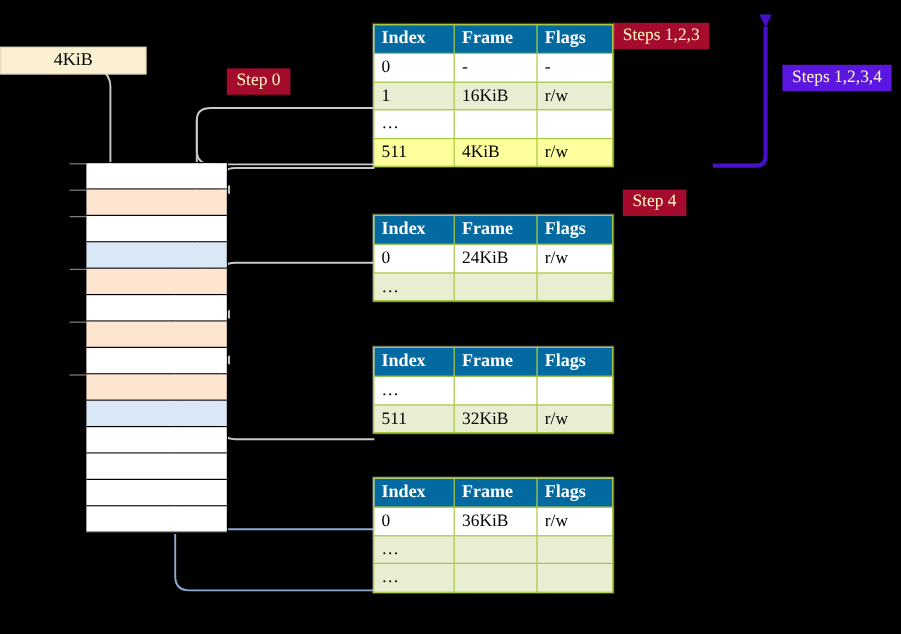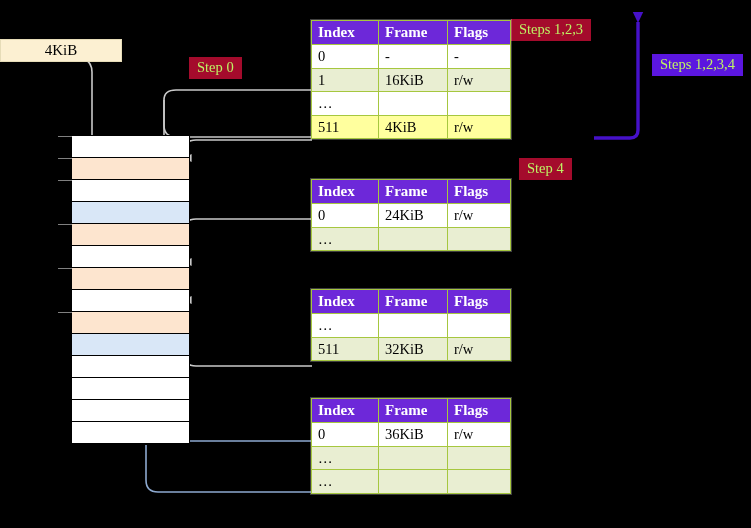--- a/index.html
+++ b/index.html
@@ -18,33 +18,33 @@
   .tick{position:absolute;left:-14px;width:14px;height:0;border-top:1px solid #808080;}
 
   
   .ptable{position:absolute;border-collapse:collapse;
           background:#ffffff;border:1px solid #b9cf6a;
           box-shadow:0 0 0 1px rgba(255,255,255,0.25);}
   .ptable td,.ptable th{border:1px solid #a6c73f;
           font-size:14.5px;line-height:1;padding:4px 6px;
           text-align:left;color:#000;background:#ffffff;
           font-family:"Liberation Serif", serif;}
-  .ptable th{background:#6d28d9;color:#ffffff;font-weight:bold;font-size:15px;}
+  .ptable th{background:#0369a1;color:#ffffff;font-weight:bold;font-size:15px;}
   .ptable td.alt{background:#e9eed2;}
   .ptable td.hl{background:#ffff9e;}
   .c-index{width:54px;}
   .c-frame{width:56px;}
   .c-flags{width:50px;}
 
   
   .lbl{position:absolute;font-size:15px;line-height:1;white-space:nowrap;}
   .lbl-4kib{left:0;top:39px;width:120px;height:21px;background:#fcf0d2;
             border:1px solid #e6dcb8;color:#000;
             display:flex;align-items:center;justify-content:center;font-size:15px;}
-  .badge{position:absolute;color:#bef264;padding:3px 8px 4px 8px;
+  .badge{position:absolute;color:#fef9c3;padding:3px 8px 4px 8px;
          font-size:14.5px;line-height:1;white-space:nowrap;
          box-shadow:1px 1px 0 rgba(0,0,0,0.55);}
   .badge.crimson{background:#a40b2c;}
   .badge.violet{background:#5b16e0;}
 </style>
 </head>
 <body>
 
 <div class="stage">
 

